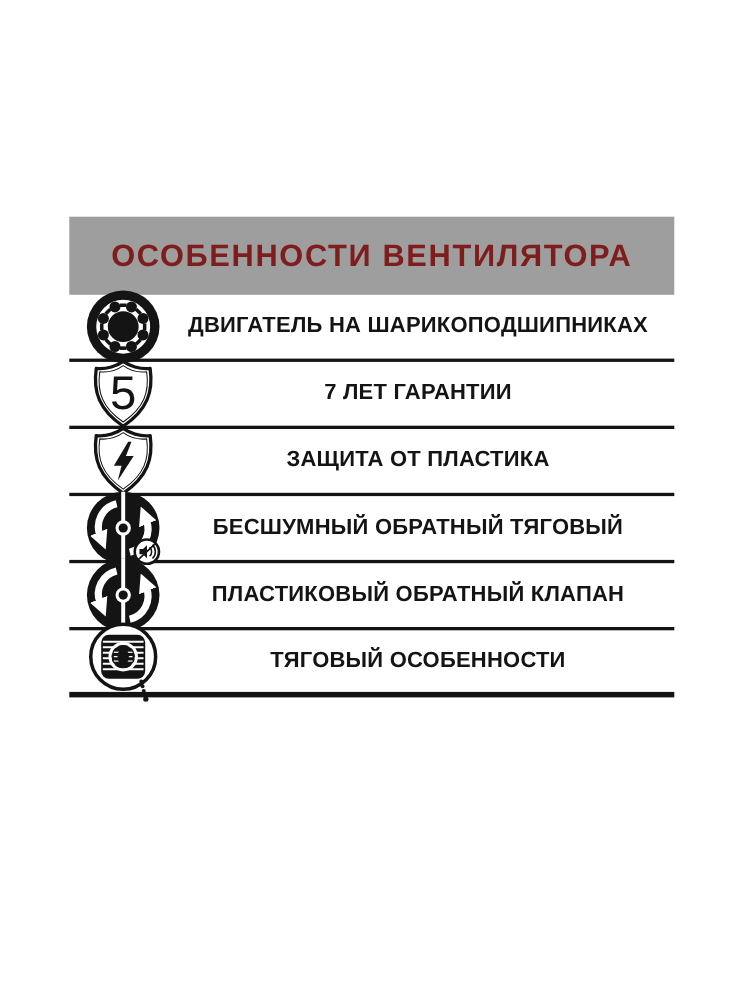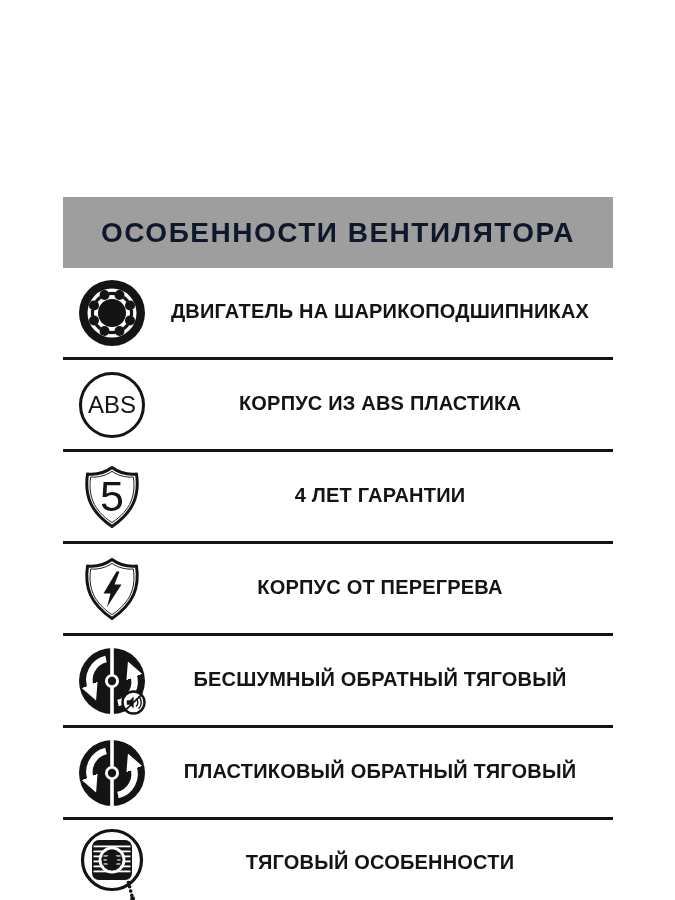--- a/index.html
+++ b/index.html
@@ -5,25 +5,25 @@
   html,body{margin:0;padding:0;}
   body{
     width:675px;height:900px;background:#ffffff;position:relative;overflow:hidden;
     font-family:"Liberation Sans",sans-serif;color:#141414;
   }
   .sheet{position:absolute;left:63px;top:197px;width:550px;}
   .banner{
     height:71px;display:flex;align-items:center;justify-content:center;
   }
   .banner h1{
-    margin:0;font-size:28px;font-weight:700;letter-spacing:1.5px;color:#0f172a;white-space:nowrap;text-align:right;
+    margin:0;font-size:28px;font-weight:700;letter-spacing:1.5px;color:#7f1d1d;white-space:nowrap;text-align:right;
   }
   .rows{display:block;}
   .row{
-    box-sizing:border-box;height:92px;display:flex;align-items:center;
+    box-sizing:border-box;height:61px;display:flex;align-items:center;
     border-bottom:3px solid #141414;
   }
   .row:last-child{border-bottom-width:5px;}
   .icon-cell{
     flex:0 0 auto;width:70px;margin-left:14px;display:flex;align-items:center;justify-content:center;
   }
   .label{
     flex:1;text-align:center;font-size:20px;font-weight:700;letter-spacing:0.2px;
     color:#141414;white-space:nowrap;padding-bottom:2px;
   }
@@ -65,50 +65,41 @@
             <rect x="-3" y="-1.6" width="6" height="3.2" transform="translate(15.5 35) rotate(90)"></rect>
             <rect x="-3" y="-1.6" width="6" height="3.2" transform="translate(21.2 21.2) rotate(135)"></rect>
             <rect x="-3" y="-1.6" width="6" height="3.2" transform="translate(35 15.5)"></rect>
             <rect x="-3" y="-1.6" width="6" height="3.2" transform="translate(48.8 21.2) rotate(45)"></rect>
           </g>
         </svg>
       </div>
       <div class="label">ДВИГАТЕЛЬ НА ШАРИКОПОДШИПНИКАХ</div>
     </div>
 
-    <div class="row">
-      <div class="icon-cell">
-        <svg width="70" height="70" viewBox="0 0 70 70">
-          <circle cx="35" cy="35" r="31.5" fill="#ffffff" stroke="#141414" stroke-width="3"></circle>
-          <text class="svg-text" x="35" y="43" text-anchor="middle" font-size="24" font-weight="400" fill="#141414">ABS</text>
-        </svg>
-      </div>
-      <div class="label">КОРПУС ИЗ ABS ПЛАСТИКА</div>
-    </div>
 
     <div class="row">
       <div class="icon-cell">
         <svg width="70" height="70" viewBox="0 0 70 70">
           <path d="M35 5.5 C40.5 9.5 50 13 59.5 12 C62.5 33 57 49.5 35 64.5 C13 49.5 7.5 33 10.5 12 C20 13 29.5 9.5 35 5.5 Z" fill="#ffffff" stroke="#141414" stroke-width="3" stroke-linejoin="round"></path>
           <path d="M35 5.5 C40.5 9.5 50 13 59.5 12 C62.5 33 57 49.5 35 64.5 C13 49.5 7.5 33 10.5 12 C20 13 29.5 9.5 35 5.5 Z" fill="none" stroke="#141414" stroke-width="1.1" stroke-linejoin="round" transform="translate(35 35) scale(0.87) translate(-35 -35)"></path>
           <text class="svg-text" x="35" y="49" text-anchor="middle" font-size="43" font-weight="400" fill="#141414">5</text>
         </svg>
       </div>
-      <div class="label">4 ЛЕТ ГАРАНТИИ</div>
+      <div class="label">7 ЛЕТ ГАРАНТИИ</div>
     </div>
 
     <div class="row">
       <div class="icon-cell">
         <svg width="70" height="70" viewBox="0 0 70 70">
           <path d="M35 5.5 C40.5 9.5 50 13 59.5 12 C62.5 33 57 49.5 35 64.5 C13 49.5 7.5 33 10.5 12 C20 13 29.5 9.5 35 5.5 Z" fill="#ffffff" stroke="#141414" stroke-width="3" stroke-linejoin="round"></path>
           <path d="M35 5.5 C40.5 9.5 50 13 59.5 12 C62.5 33 57 49.5 35 64.5 C13 49.5 7.5 33 10.5 12 C20 13 29.5 9.5 35 5.5 Z" fill="none" stroke="#141414" stroke-width="1.1" stroke-linejoin="round" transform="translate(35 35) scale(0.87) translate(-35 -35)"></path>
           <polygon points="39.5,17.5 26.5,39.5 33.5,39.5 30,53 44.5,30.5 37.5,30.5 42.5,17.5" fill="#141414"></polygon>
         </svg>
       </div>
-      <div class="label">КОРПУС ОТ ПЕРЕГРЕВА</div>
+      <div class="label">ЗАЩИТА ОТ ПЛАСТИКА</div>
     </div>
 
     <div class="row">
       <div class="icon-cell">
         <svg width="70" height="70" viewBox="0 0 70 70">
           <defs>
             <marker id="ahA" viewBox="0 0 10 10" refX="2" refY="5" markerWidth="2.6" markerHeight="2.6" orient="auto">
               <path d="M0 0 L10 5 L0 10 Z" fill="#ffffff"></path>
             </marker>
           </defs>
@@ -139,21 +130,21 @@
             </marker>
           </defs>
           <circle cx="35" cy="35" r="33" fill="#141414"></circle>
           <rect x="33.2" y="2" width="3.6" height="66" fill="#ffffff"></rect>
           <path d="M29 13 A21.5 21.5 0 0 0 14 42" stroke="#ffffff" stroke-width="6.5" fill="none" marker-end="url(#ahB)"></path>
           <path d="M41 57 A21.5 21.5 0 0 0 56 28" stroke="#ffffff" stroke-width="6.5" fill="none" marker-end="url(#ahB)"></path>
           <circle cx="35" cy="35" r="7" fill="#ffffff"></circle>
           <circle cx="35" cy="35" r="4.2" fill="#141414"></circle>
         </svg>
       </div>
-      <div class="label">ПЛАСТИКОВЫЙ ОБРАТНЫЙ ТЯГОВЫЙ</div>
+      <div class="label">ПЛАСТИКОВЫЙ ОБРАТНЫЙ КЛАПАН</div>
     </div>
 
     <div class="row">
       <div class="icon-cell">
         <svg width="70" height="74" viewBox="0 0 70 74">
           <circle cx="35" cy="33" r="29.5" fill="#ffffff" stroke="#141414" stroke-width="3.2"></circle>
           <rect x="15" y="13" width="40" height="40" rx="7" fill="#141414"></rect>
           <g fill="#ffffff">
             <rect x="16.5" y="18.5" width="37" height="1.8"></rect>
             <rect x="16.5" y="23.5" width="37" height="1.8"></rect>

